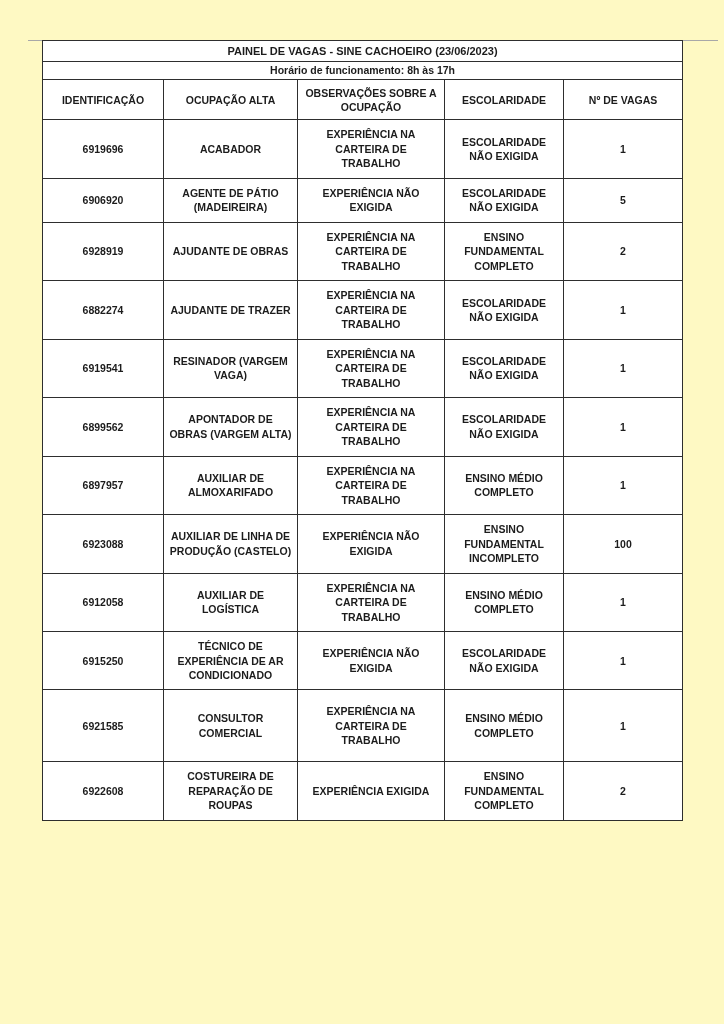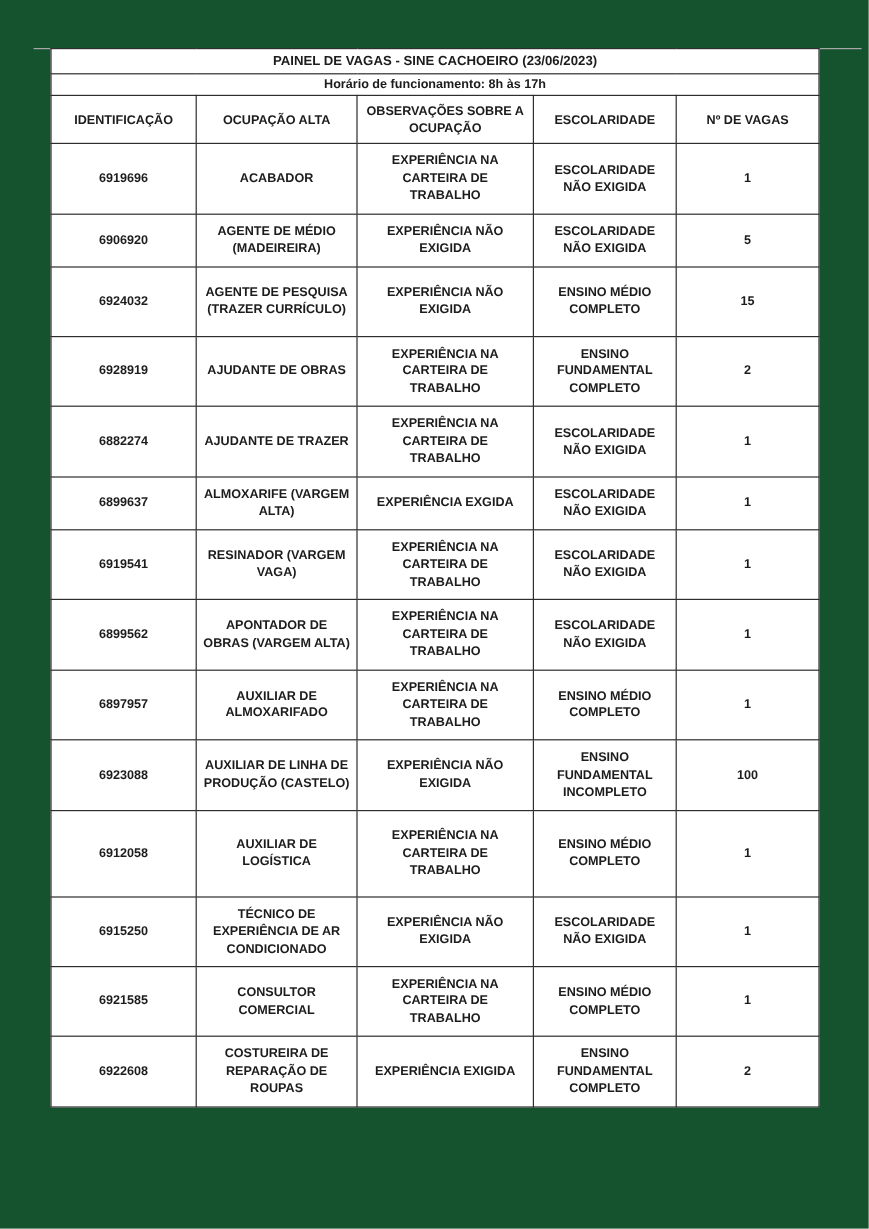--- a/index.html
+++ b/index.html
@@ -2,21 +2,21 @@
 <html><head>
 <meta charset="utf-8">
 <style>
   * { margin: 0; padding: 0; box-sizing: border-box; }
   html, body { background: #ffffff; }
   body { font-family: "Liberation Sans", sans-serif; }
   .page {
     position: relative;
     width: 724px;
     height: 1024px;
-    background: #14532d;
+    background: #fef9c3;
     overflow: hidden;
   }
   .top-rule {
     position: absolute;
     left: 28px;
     right: 6px;
     top: 40px;
     height: 1px;
     background: #a8a8a8;
   }
@@ -104,50 +104,36 @@
     <tbody id="table-body">
         <tr>
           <td>6919696</td>
           <td>ACABADOR</td>
           <td>EXPERIÊNCIA NA CARTEIRA DE TRABALHO</td>
           <td>ESCOLARIDADE NÃO EXIGIDA</td>
           <td>1</td>
         </tr>
         <tr>
           <td>6906920</td>
-          <td>AGENTE DE MÉDIO (MADEIREIRA)</td>
+          <td>AGENTE DE PÁTIO (MADEIREIRA)</td>
           <td>EXPERIÊNCIA NÃO EXIGIDA</td>
           <td>ESCOLARIDADE NÃO EXIGIDA</td>
           <td>5</td>
-        </tr>
-        <tr>
-          <td>6924032</td>
-          <td>AGENTE DE PESQUISA (TRAZER CURRÍCULO)</td>
-          <td>EXPERIÊNCIA NÃO EXIGIDA</td>
-          <td>ENSINO MÉDIO COMPLETO</td>
-          <td>15</td>
         </tr>
         <tr>
           <td>6928919</td>
           <td>AJUDANTE DE OBRAS</td>
           <td>EXPERIÊNCIA NA CARTEIRA DE TRABALHO</td>
           <td>ENSINO FUNDAMENTAL COMPLETO</td>
           <td>2</td>
         </tr>
         <tr>
           <td>6882274</td>
           <td>AJUDANTE DE TRAZER</td>
           <td>EXPERIÊNCIA NA CARTEIRA DE TRABALHO</td>
-          <td>ESCOLARIDADE NÃO EXIGIDA</td>
-          <td>1</td>
-        </tr>
-        <tr>
-          <td>6899637</td>
-          <td>ALMOXARIFE (VARGEM ALTA)</td>
-          <td>EXPERIÊNCIA EXGIDA</td>
           <td>ESCOLARIDADE NÃO EXIGIDA</td>
           <td>1</td>
         </tr>
         <tr>
           <td>6919541</td>
           <td>RESINADOR (VARGEM VAGA)</td>
           <td>EXPERIÊNCIA NA CARTEIRA DE TRABALHO</td>
           <td>ESCOLARIDADE NÃO EXIGIDA</td>
           <td>1</td>
         </tr>

